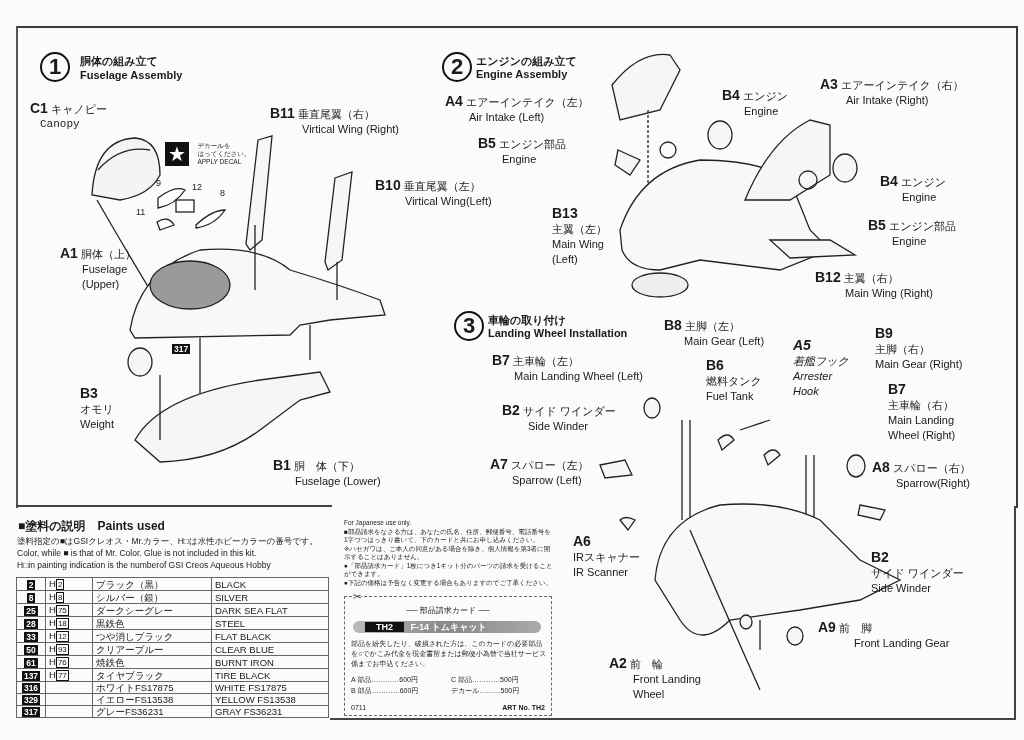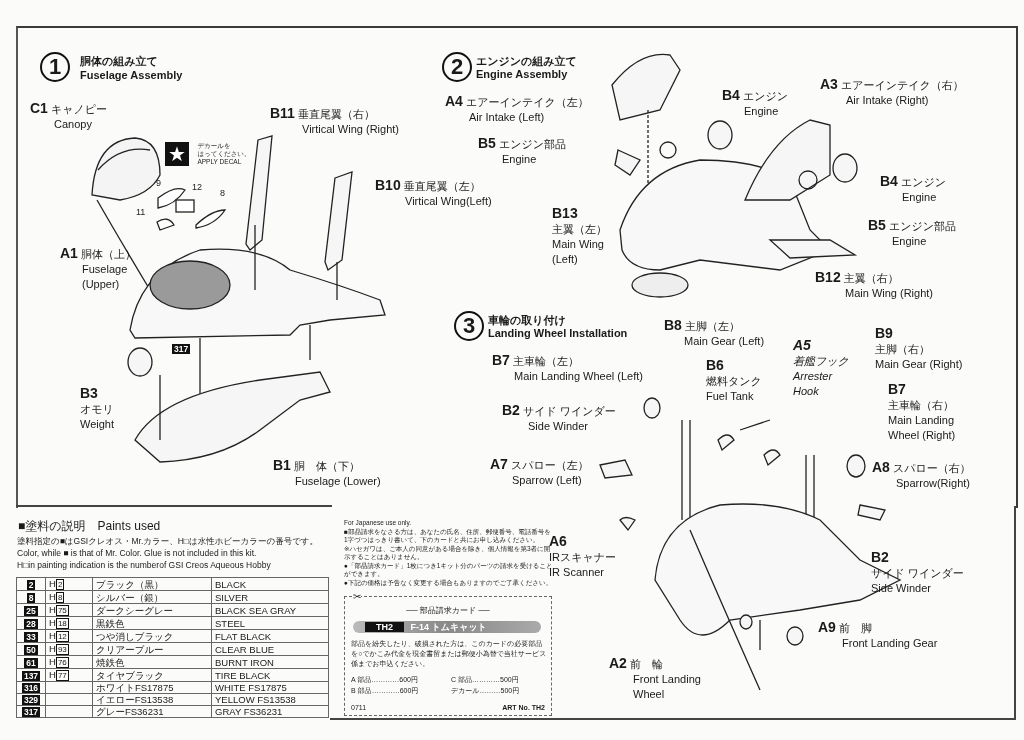--- a/index.html
+++ b/index.html
@@ -15,21 +15,21 @@
   .step-jp { font-weight:bold; font-size:11px; position:absolute; white-space:nowrap; }
   .step-en { font-weight:bold; font-size:11px; position:absolute; white-space:nowrap; }
   .lbl { position:absolute; white-space:nowrap; font-size:11px; line-height:15px; }
   .lbl .code { font-weight:bold; font-size:14px; }
   .lbl .jp { font-size:11px; }
   .lbl .en { display:block; }
   svg.diagram { position:absolute; left:0; top:0; }
   .decal { position:absolute; left:165px; top:142px; }
   .decal .box { width:24px; height:24px; background:#111; color:#fff; font-size:20px; text-align:center; line-height:24px; display:inline-block; vertical-align:top; }
   .decal .txt { display:inline-block; font-size:6.5px; line-height:8px; margin-left:4px; }
-  .paint-title { position:absolute; left:18px; top:518px; font-weight:normal; font-size:12px; }
+  .paint-title { position:absolute; left:18px; top:518px; font-weight:bold; font-size:12px; }
   .paint-note { position:absolute; left:17px; top:535px; font-size:8.5px; line-height:12px; width:320px; }
   table.paints { position:absolute; left:16px; top:577px; border-collapse:collapse; font-size:9.5px; }
   table.paints td { border:1px solid #666; padding:0 3px; height:11px; line-height:11px; }
   table.paints td.c1 { width:22px; text-align:center; }
   table.paints td.c2 { width:40px; }
   table.paints td.c3 { width:112px; }
   table.paints td.c4 { width:110px; }
   .badge { display:inline-block; background:#111; color:#fff; font-weight:bold; font-size:8.5px; padding:0 2px; line-height:10px; }
   .hbox { display:inline-block; border:1px solid #111; font-size:8px; padding:0 1px; line-height:9px; }
   .jp-notice { position:absolute; left:344px; top:519px; width:210px; font-size:6.5px; line-height:8.5px; }
@@ -132,21 +132,21 @@
 </div>
 <span class="lbl" style="left:156px;top:176px;font-size:9px;">9</span>
 <span class="lbl" style="left:192px;top:180px;font-size:9px;">12</span>
 <span class="lbl" style="left:220px;top:186px;font-size:9px;">8</span>
 <span class="lbl" style="left:136px;top:205px;font-size:9px;">11</span>
 <span class="paint-chip badge">317</span>
 
 <div class="lbl" style="left:30px;top:101px;">
   <span class="code">C1</span>
   <span class="jp">キャノピー</span>
-  <span class="en" style="margin-left:24px;">Canopy</span>
+  <span class="en" style="margin-left:10px;font-family:Liberation Mono, monospace;">Canopy</span>
 </div>
 <div class="lbl" style="left:270px;top:106px;">
   <span class="code">B11</span>
   <span class="jp">垂直尾翼（右）</span>
   <span class="en" style="margin-left:32px;">Virtical Wing (Right)</span>
 </div>
 <div class="lbl" style="left:375px;top:178px;">
   <span class="code">B10</span>
   <span class="jp">垂直尾翼（左）</span>
   <span class="en" style="margin-left:30px;">Virtical Wing(Left)</span>
@@ -250,34 +250,34 @@
 <div class="lbl" style="left:490px;top:457px;">
   <span class="code">A7</span>
   <span class="jp">スパロー（左）</span>
   <span class="en" style="margin-left:22px;">Sparrow (Left)</span>
 </div>
 <div class="lbl" style="left:872px;top:460px;">
   <span class="code">A8</span>
   <span class="jp">スパロー（右）</span>
   <span class="en" style="margin-left:24px;">Sparrow(Right)</span>
 </div>
-<div class="lbl" style="left:549px;top:534px;">
+<div class="lbl" style="left:573px;top:534px;">
   <span class="code">A6</span>
   <span class="en">IRスキャナー</span>
   <span class="en">IR Scanner</span>
 </div>
 <div class="lbl" style="left:871px;top:550px;">
   <span class="code">B2</span>
   <span class="en">サイド ワインダー</span>
   <span class="en">Side Winder</span>
 </div>
 <div class="lbl" style="left:818px;top:620px;">
   <span class="code">A9</span>
   <span class="jp">前　脚</span>
-  <span class="en" style="margin-left:24px;">Front Landing Gear</span>
+  <span class="en" style="margin-left:36px;">Front Landing Gear</span>
 </div>
 <div class="lbl" style="left:609px;top:656px;">
   <span class="code">A2</span>
   <span class="jp">前　輪</span>
   <span class="en" style="margin-left:24px;">Front Landing</span>
   <span class="en" style="margin-left:24px;">Wheel</span>
 </div>
 
 <div class="paint-title">■塗料の説明　Paints used</div>
 <div class="paint-note">
@@ -296,21 +296,21 @@
       <tr>
         <td class="c1"><span class="badge">8</span></td>
         <td class="c2">H<span class="hbox">8</span></td>
         <td class="c3">シルバー（銀）</td>
         <td class="c4">SILVER</td>
       </tr>
       <tr>
         <td class="c1"><span class="badge">25</span></td>
         <td class="c2">H<span class="hbox">75</span></td>
         <td class="c3">ダークシーグレー</td>
-        <td class="c4">BLACK SEA GRAY</td>
+        <td class="c4">DARK SEA FLAT</td>
       </tr>
       <tr>
         <td class="c1"><span class="badge">28</span></td>
         <td class="c2">H<span class="hbox">18</span></td>
         <td class="c3">黒鉄色</td>
         <td class="c4">STEEL</td>
       </tr>
       <tr>
         <td class="c1"><span class="badge">33</span></td>
         <td class="c2">H<span class="hbox">12</span></td>

